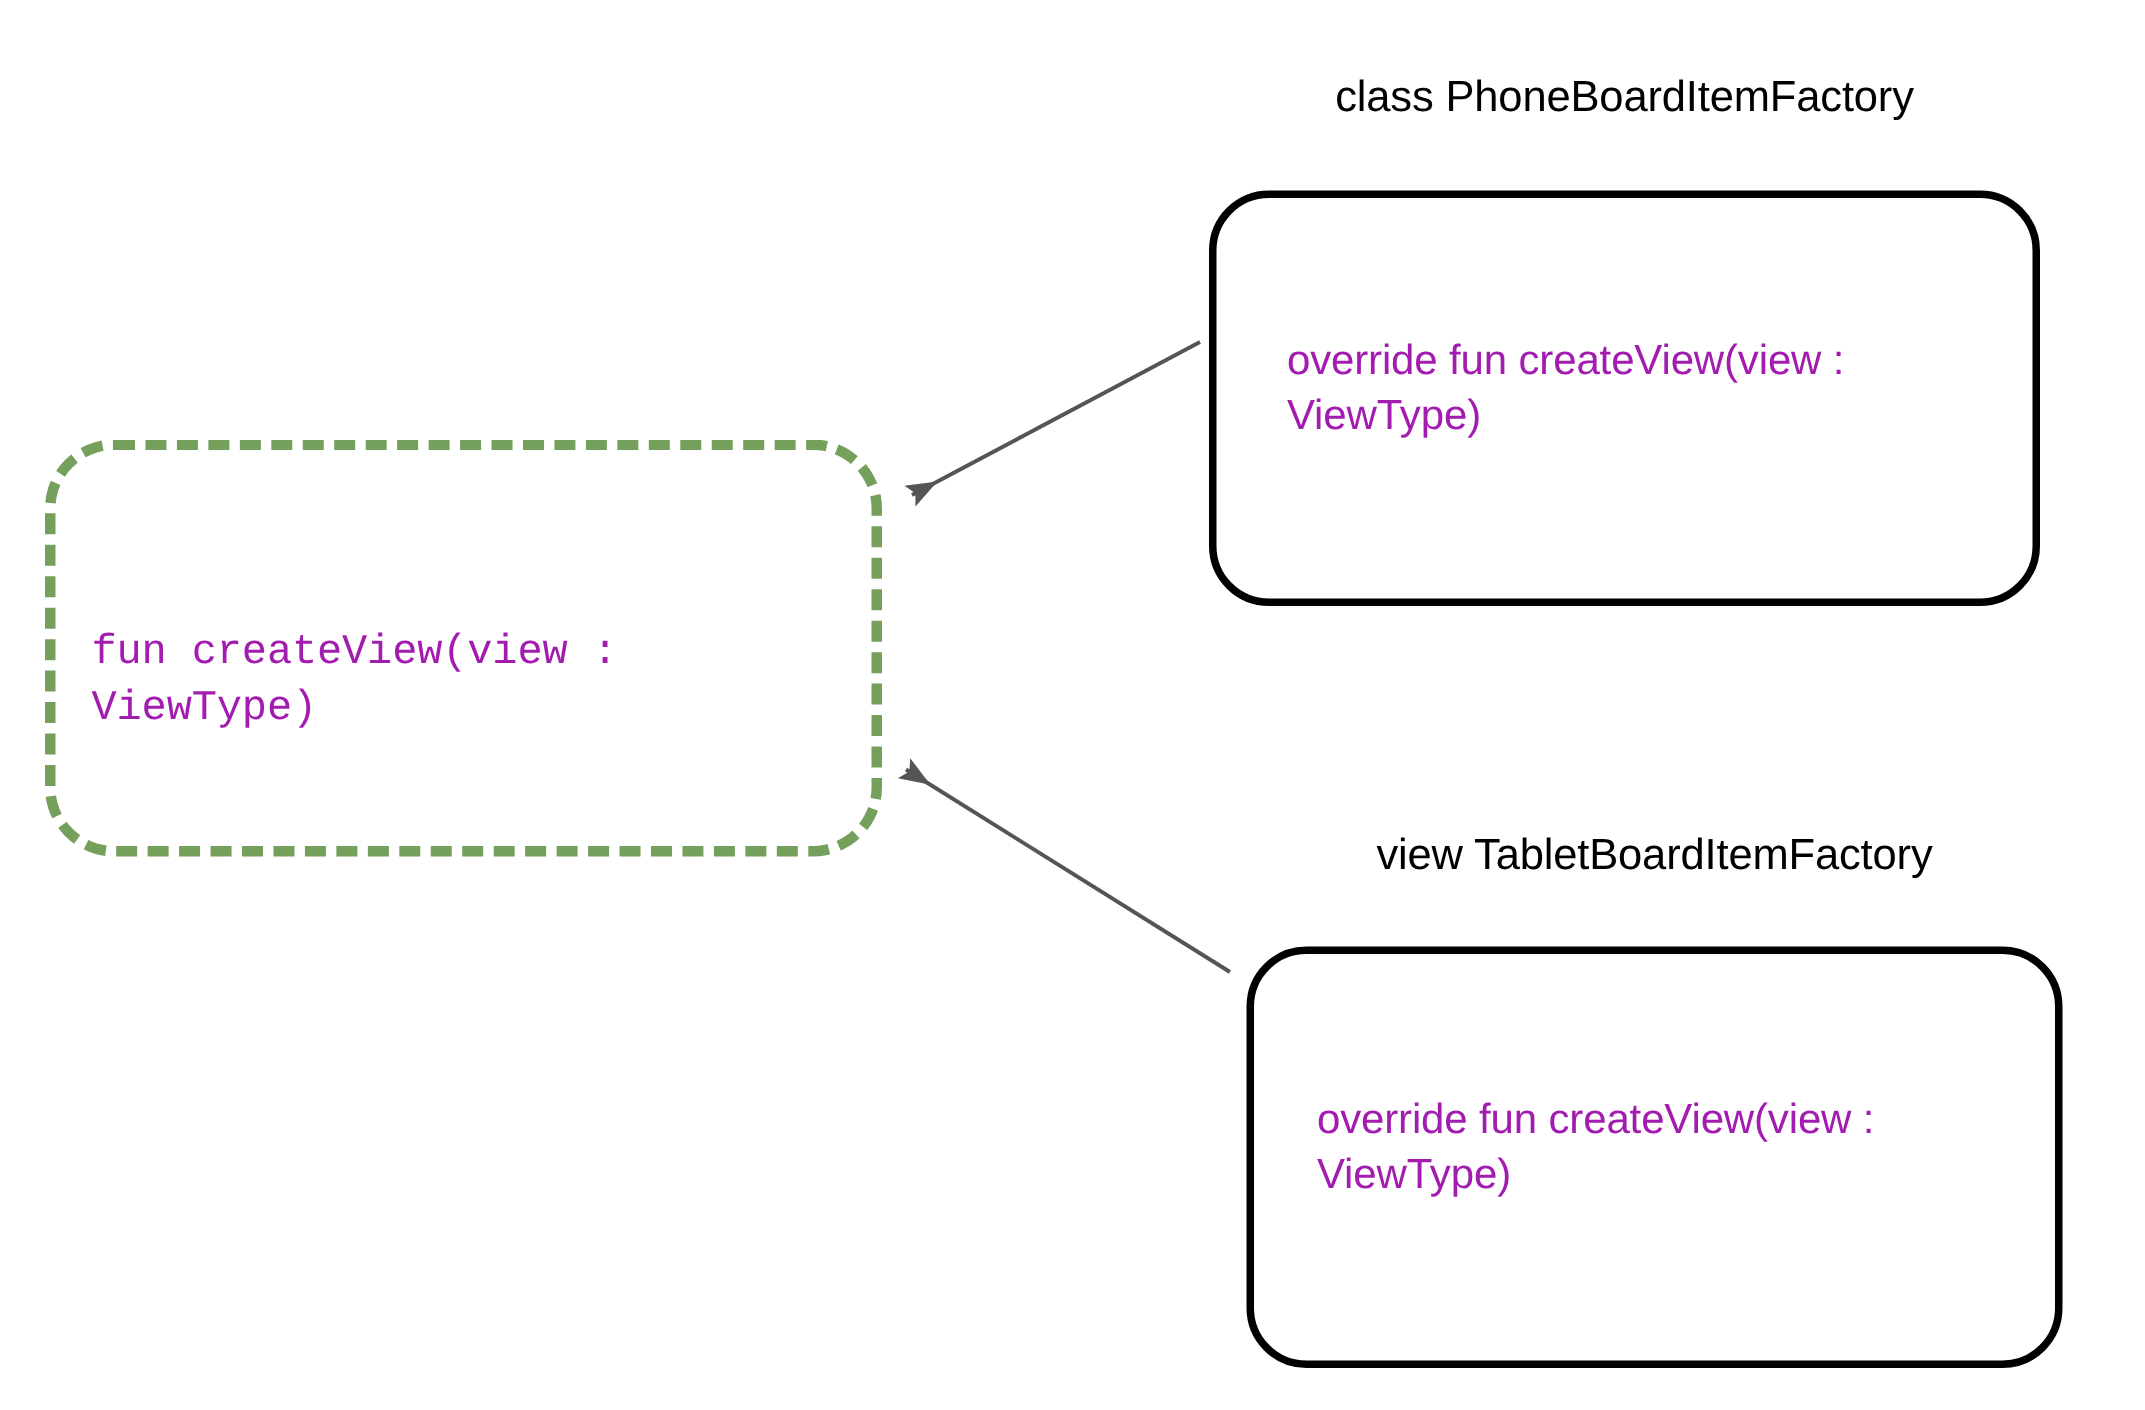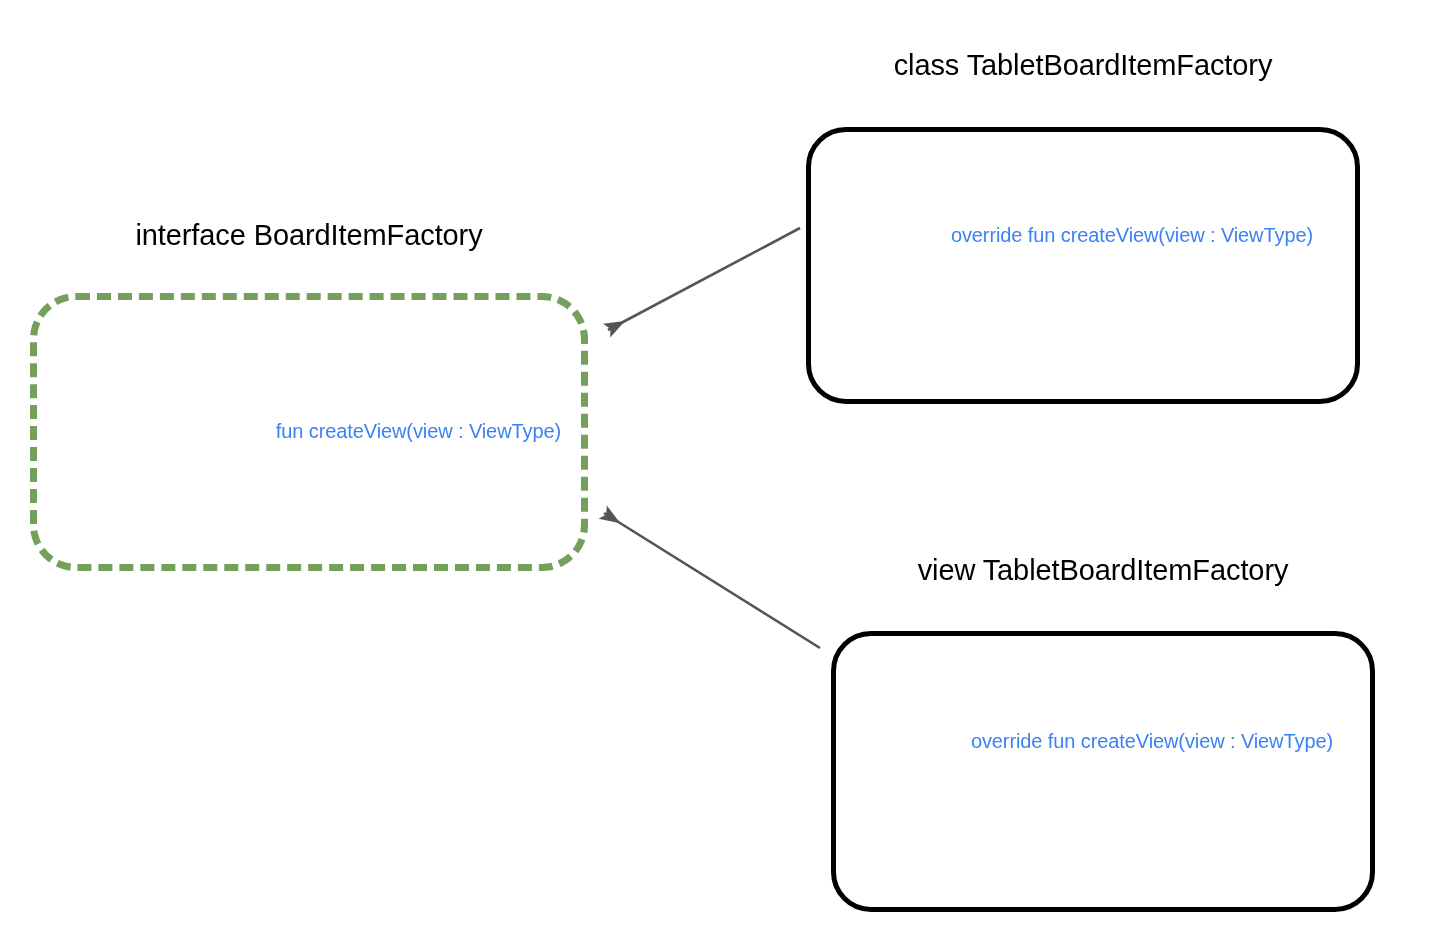--- a/index.html
+++ b/index.html
@@ -45,23 +45,23 @@
     position: absolute;
     text-align: center;
     color: #000000;
     font-size: 29px;
     line-height: 1.2;
     white-space: nowrap;
     letter-spacing: -0.1px;
   }
 
   .node-body {
-    text-align: right;
-    color: #3b82f6;
-    font-size: 20px;
+    text-align: left;
+    color: #a21caf;
+    font-size: 28px;
     line-height: 1.32;
     letter-spacing: -0.1px;
   }
 
   
   #iface-box {
     left: 30px;
     top: 293px;
     width: 558px;
     height: 278px;
@@ -72,20 +72,21 @@
     left: 30px;
     top: 218px;
     width: 558px;
   }
   #iface-body {
     
     position: absolute;
     left: 24px;
     top: 118px;
     width: 500px;
+    font-family: Liberation Mono, monospace;
   }
 
   
   #phone-box {
     left: 806px;
     top: 127px;
     width: 554px;
     height: 277px;
     border: 5px solid #000000;
     border-radius: 40px;
@@ -135,27 +136,26 @@
       <marker id="head-down" markerWidth="9" markerHeight="9" refX="7.4" refY="3.1" orient="auto" markerUnits="strokeWidth">
         <path d="M0,3.1 L8,0.1 L6.4,3.1 L8,6.1 Z" fill="#555555"></path>
       </marker>
     </defs>
 
     <line x1="800" y1="228" x2="608" y2="330" stroke="#555555" stroke-width="2.6" marker-end="url(#head-up)"></line>
 
     <line x1="820" y1="648" x2="604" y2="513" stroke="#555555" stroke-width="2.6" marker-end="url(#head-down)"></line>
   </svg>
 
-  <div class="node-title" id="iface-title">interface BoardItemFactory</div>
 
   <div class="node" id="iface-box">
     <div class="node-body" id="iface-body">fun createView(view : ViewType)</div>
   </div>
 
-  <div class="node-title" id="phone-title">class TabletBoardItemFactory</div>
+  <div class="node-title" id="phone-title">class PhoneBoardItemFactory</div>
 
   <div class="node" id="phone-box">
     <div class="node-body" id="phone-body">override fun createView(view : ViewType)</div>
   </div>
 
   <div class="node-title" id="tablet-title">view TabletBoardItemFactory</div>
 
   <div class="node" id="tablet-box">
     <div class="node-body" id="tablet-body">override fun createView(view : ViewType)</div>
   </div>

